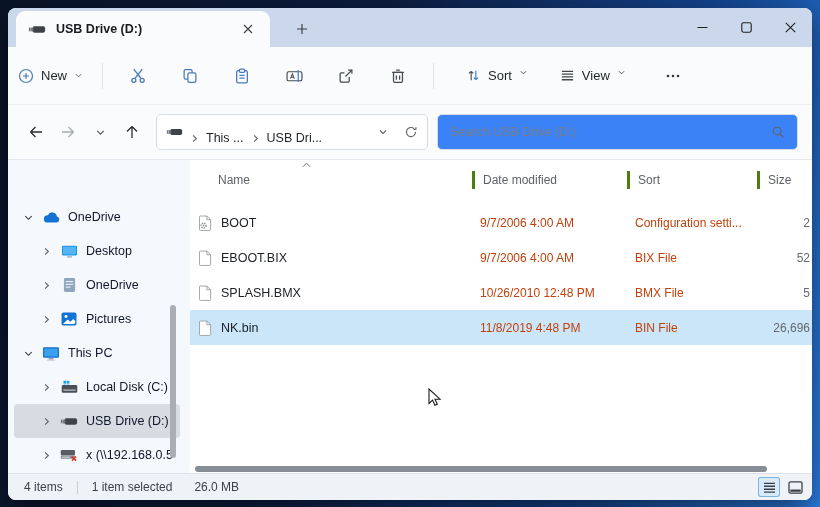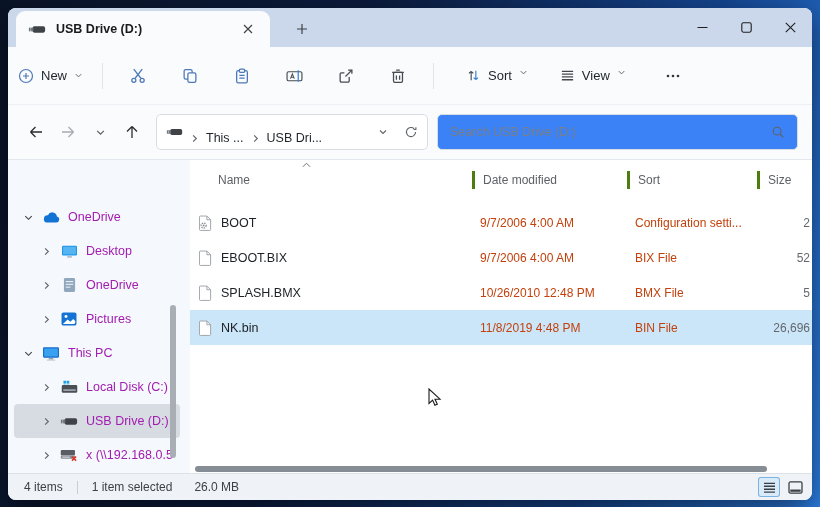--- a/index.html
+++ b/index.html
@@ -46,21 +46,21 @@
   .crumb-spacer { flex:1; }
   .crumb-ic { display:flex; align-items:center; }
   .search-box { flex:1; height:36px; background:#3b82f6; border:1px solid #d9dde3; border-radius:5px;
     display:flex; align-items:center; padding:0 12px; margin-left:9px; }
   .search-box input { border:none; outline:none; flex:1; font-size:12.5px; color:#222; background:transparent;
     font-family:"Liberation Sans","DejaVu Sans",sans-serif; }
   .search-box input::placeholder { color:#7a7e85; }
   
   .main { flex:1; min-height:0; display:flex; position:relative; }
   .sidebar { width:182px; flex:none; background:#f5f8fc; padding-top:40px; position:relative; overflow:hidden; }
-  .side-item { height:34px; display:flex; align-items:center; gap:7px; font-size:12.5px; color:#a21caf;
+  .side-item { height:34px; display:flex; align-items:center; gap:7px; font-size:12.5px; color:#0f172a;
     margin:0 10px 0 6px; border-radius:4px; white-space:nowrap; overflow:hidden; }
   .side-item.selected { background:#d7dce3; }
   .chev { width:12px; display:flex; justify-content:center; flex:none; }
   .side-ic { width:20px; display:flex; justify-content:center; flex:none; }
   .side-scroll { position:absolute; right:14px; top:145px; width:6px; height:153px; background:#a9aeb5; border-radius:3px; }
   .filearea { flex:1; min-width:0; background:#fff; position:relative; display:flex; flex-direction:column; }
   .fhead { margin-top:5px; height:30px; flex:none; display:grid; grid-template-columns:282px 155px 130px 1fr;
     align-items:center; font-size:12px; color:#5d6167; position:relative; }
   .hc { padding-left:8px; height:18px; line-height:18px; }
   .hc.c0 { padding-left:28px; }

